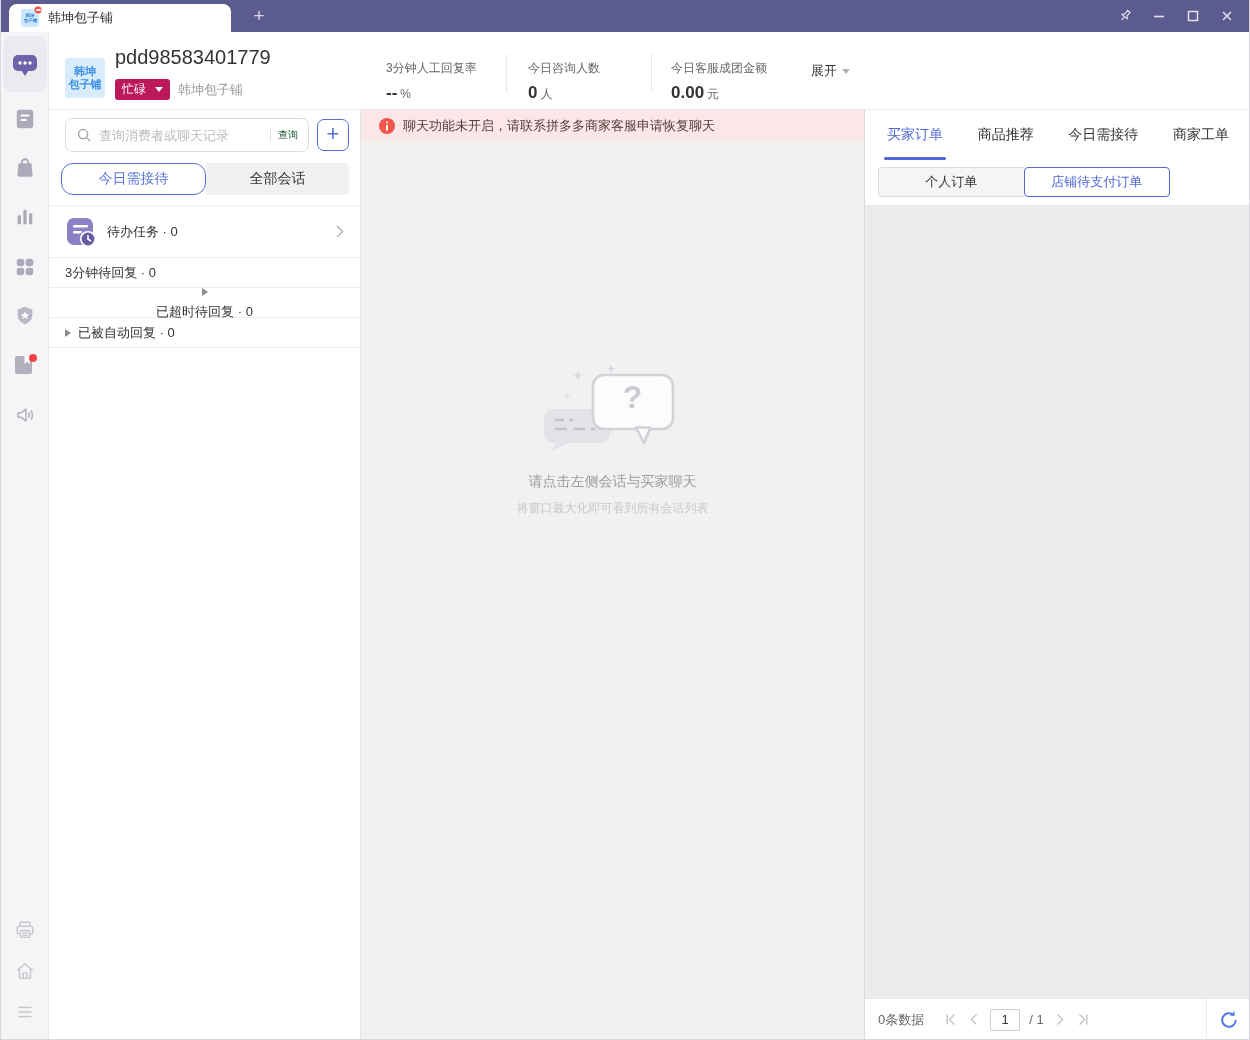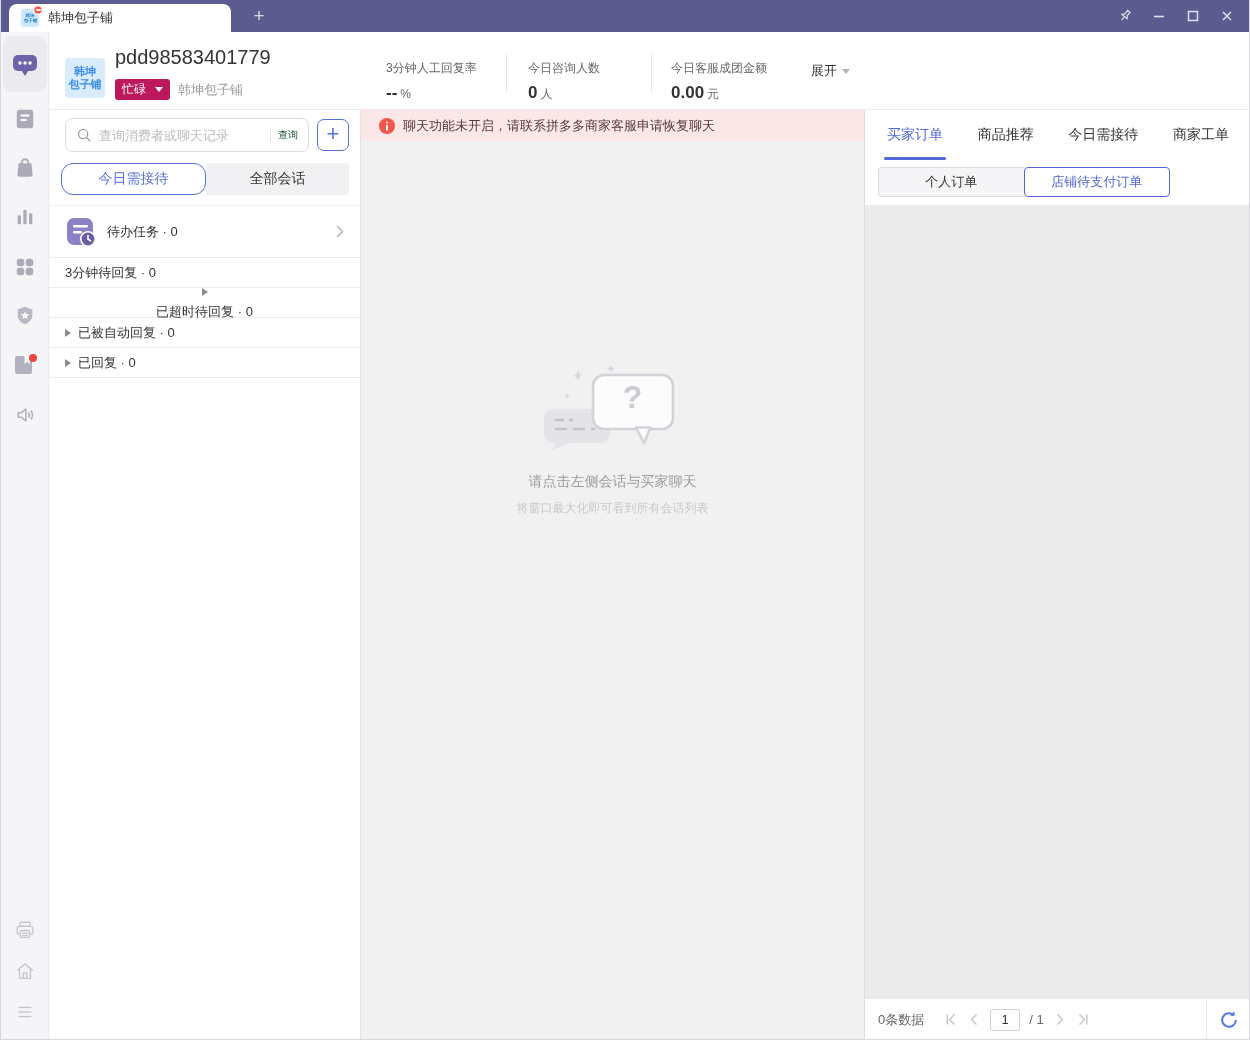--- a/index.html
+++ b/index.html
@@ -322,24 +322,20 @@
     <div class="conv-row" style="top: 148px;">
       <span>3分钟待回复 · 0</span>
     </div>
     <div class="conv-row" style="top: 178px; flex-direction: column;">
       <span class="tri-right"></span>
       <span>已超时待回复 · 0</span>
     </div>
     <div class="conv-row" style="top: 208px;">
       <span class="tri-right"></span>
       <span>已被自动回复 · 0</span>
-    </div>
-    <div class="conv-row" style="top: 238px;">
-      <span class="tri-right"></span>
-      <span>已回复 · 0</span>
     </div>
   </div>
 
   <div class="chat-col">
     <div class="banner">
       <svg width="16" height="16" viewBox="0 0 16 16">
         <circle cx="8" cy="8" r="8" fill="#f2554a"></circle>
         <rect x="7" y="3.4" width="2" height="2" rx="1" fill="#fff"></rect>
         <rect x="7" y="6.7" width="2" height="6" rx="1" fill="#fff"></rect>
       </svg>

